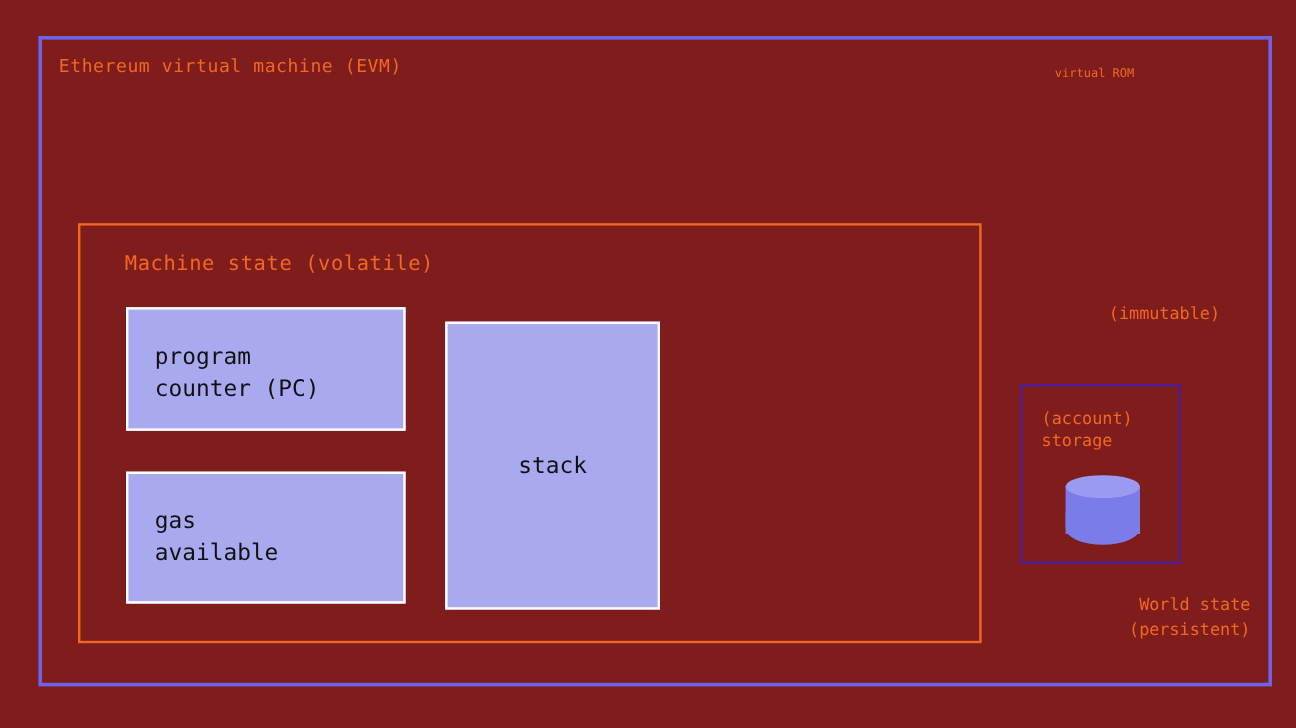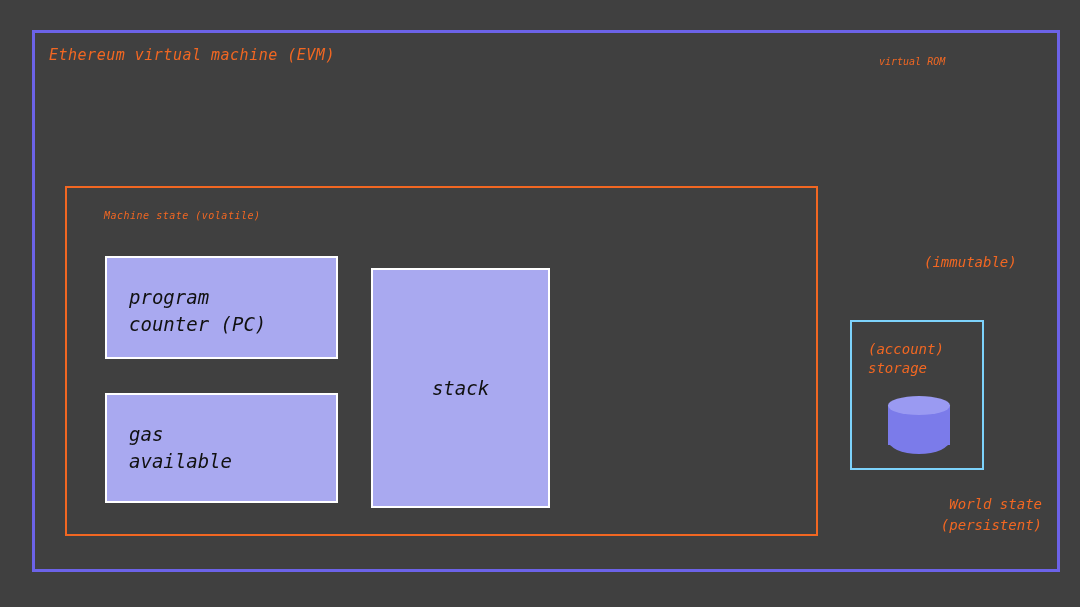--- a/index.html
+++ b/index.html
@@ -1,31 +1,31 @@
 <!DOCTYPE html>
 <html><head>
 <meta charset="utf-8">
 <style>
   html,body{margin:0;padding:0;background:#000;}
   body{width:1080px;height:607px;position:relative;overflow:hidden;
        font-family:"DejaVu Sans Mono","Liberation Mono",monospace;}
 
-  .canvas{position:absolute;inset:0;background:#404040;font-style:italic;}
+  .canvas{position:absolute;inset:0;background:#7f1d1d;}
 
   
   .evm-frame{position:absolute;left:32px;top:30px;width:1028px;height:542px;
              border:3px solid #6c63e8;box-sizing:border-box;}
   .evm-title{position:absolute;left:49px;top:46px;color:#f26722;
              font-size:15px;letter-spacing:.5px;white-space:pre;}
 
   
   .machine-box{position:absolute;left:65px;top:186px;width:753px;height:350px;
                border:2px solid #f26722;box-sizing:border-box;}
   .machine-title{position:absolute;left:104px;top:210px;color:#f26722;
-                 font-size:10px;letter-spacing:.5px;white-space:pre;}
+                 font-size:17px;letter-spacing:.5px;white-space:pre;}
 
   
   .card{position:absolute;background:#a9a9f0;border:2px solid #ffffff;
         box-sizing:border-box;color:#111111;font-size:19px;line-height:1.42;}
   .card.pad{padding:26px 0 0 22px;white-space:pre;}
   .card.ctr{display:flex;align-items:center;justify-content:center;}
 
   #pc-card    {left:105px;top:256px;width:233px;height:103px;}
   #gas-card   {left:105px;top:393px;width:233px;height:110px;}
   #stack-card {left:371px;top:268px;width:179px;height:240px;}
@@ -42,21 +42,21 @@
   .doc-icon{position:absolute;left:25px;top:50px;width:64px;height:70px;}
   .doc-body{position:absolute;inset:0;background:#6f6fe8;
             clip-path:polygon(0 0,100% 0,100% 72%,72% 100%,0 100%);}
   .doc-fold{position:absolute;right:0;bottom:0;width:28%;height:28%;
             background:#b3b3f2;clip-path:polygon(100% 0,100% 100%,0 100%);}
 
   .immutable-label{position:absolute;left:924px;top:254px;color:#f26722;
                    font-size:14px;white-space:pre;}
 
   .storage-box{position:absolute;left:850px;top:320px;width:134px;height:150px;
-               border:2px solid #7dd3fc;box-sizing:border-box;}
+               border:2px solid #4c1d95;box-sizing:border-box;}
   .storage-label{position:absolute;left:16px;top:18px;color:#f26722;
                  font-size:14px;line-height:1.35;white-space:pre;}
 
   .db-icon{position:absolute;left:36px;top:74px;width:62px;height:58px;}
   .db-body{position:absolute;left:0;top:9px;width:62px;height:40px;background:#7b7bea;}
   .db-bottom{position:absolute;left:0;top:30px;width:62px;height:28px;
              background:#7b7bea;border-radius:0 0 31px 31px / 0 0 14px 14px;}
   .db-top{position:absolute;left:0;top:0;width:62px;height:19px;
           background:#9a9af2;border-radius:31px/9.5px;}
 

